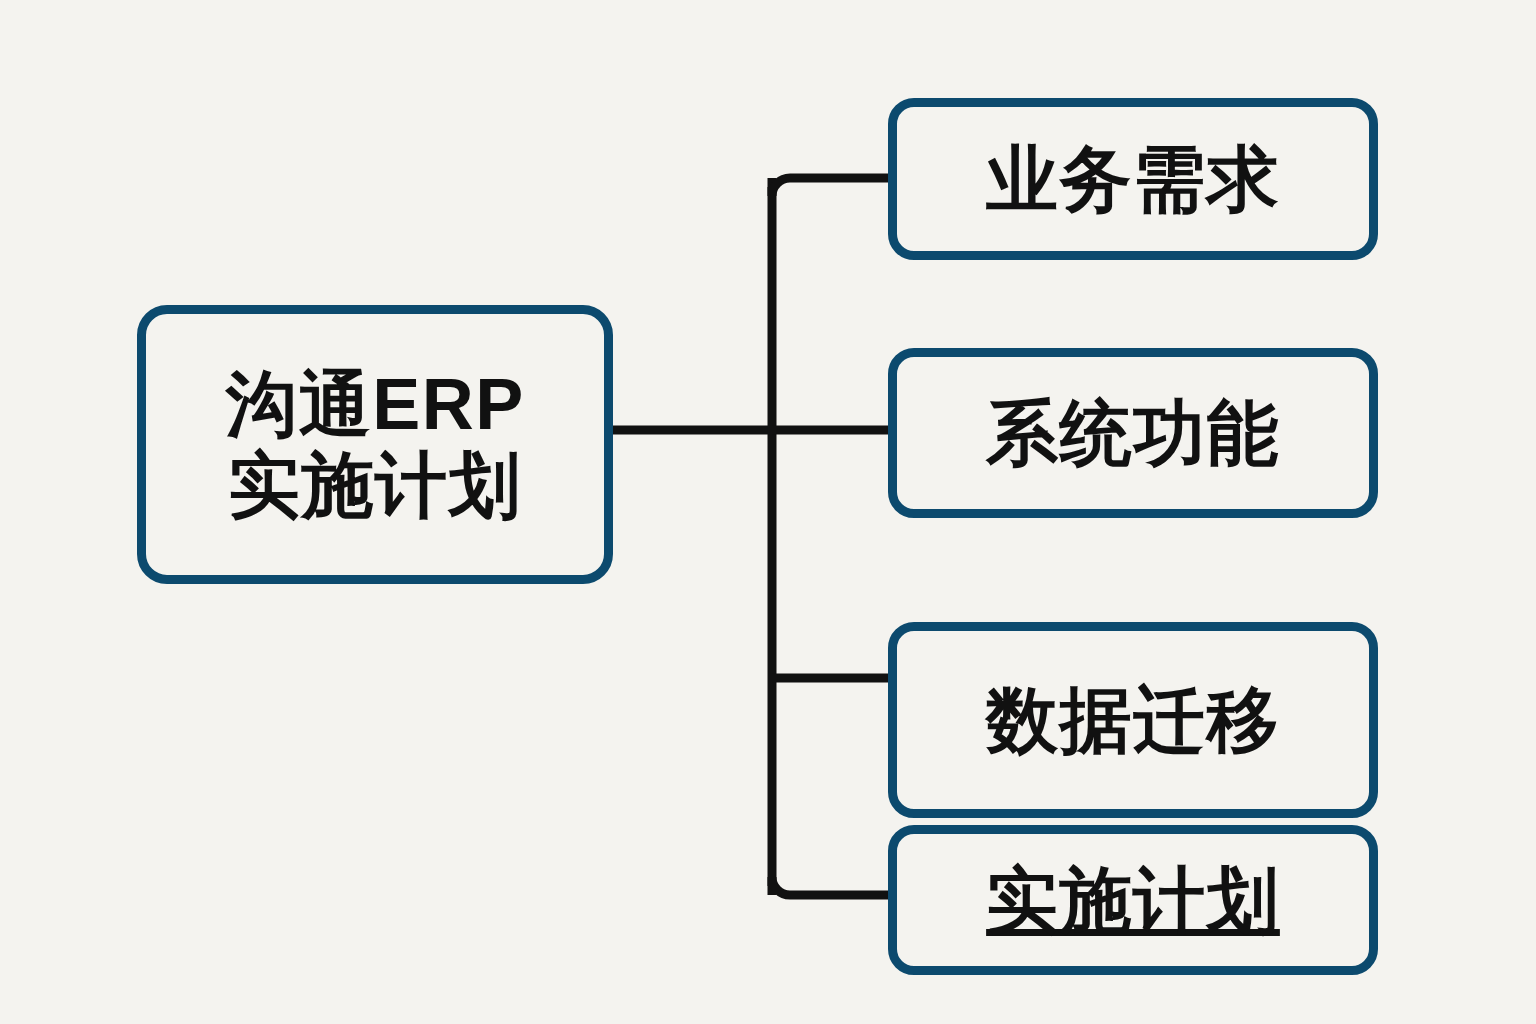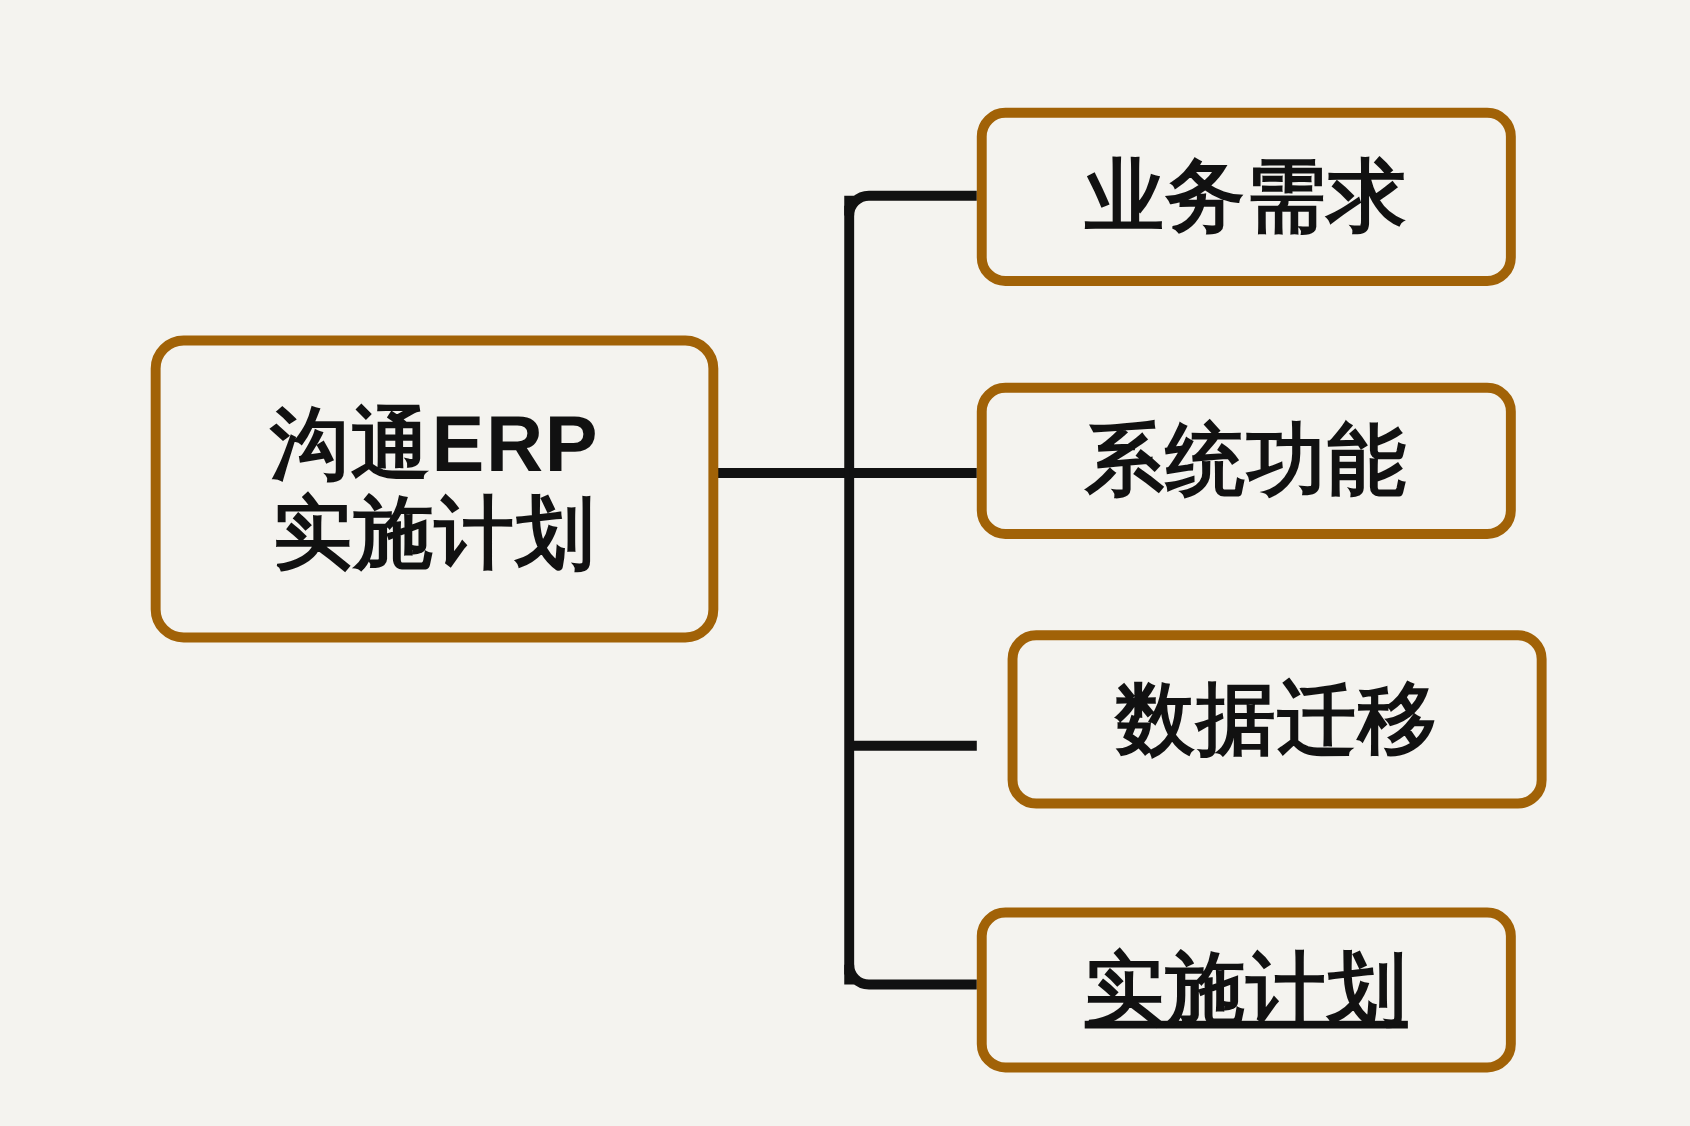--- a/index.html
+++ b/index.html
@@ -24,53 +24,53 @@
     left: 0;
     top: 0;
     width: 1536px;
     height: 1024px;
     pointer-events: none;
   }
   .node {
     position: absolute;
     box-sizing: border-box;
     background: #f4f3ef;
-    border: 9px solid #a16207;
+    border: 9px solid #0c4a6e;
     border-radius: 26px;
     display: flex;
     flex-direction: column;
     align-items: center;
     justify-content: center;
     color: #111111;
     font-weight: bold;
     letter-spacing: 0.02em;
   }
   .node-root {
     left: 137px;
     top: 305px;
-    width: 516px;
+    width: 476px;
     height: 279px;
     border-radius: 30px;
     font-size: 72px;
     line-height: 1.12;
   }
   .node-root .line {
     display: block;
     white-space: nowrap;
   }
   .node-child {
     left: 888px;
     width: 490px;
     font-size: 72px;
     line-height: 1;
     white-space: nowrap;
   }
   .node-c1 { top: 98px;  height: 162px; }
-  .node-c2 { top: 348px; height: 142px; }
-  .node-c3 { top: 573px; height: 162px; margin-left: 28px; }
+  .node-c2 { top: 348px; height: 170px; }
+  .node-c3 { top: 622px; height: 196px; }
   .node-c4 { top: 825px; height: 150px; text-decoration: underline; }
 </style>
 </head>
 <body>
 
 <div id="canvas">
 
   <svg id="connectors" viewBox="0 0 1536 1024" xmlns="http://www.w3.org/2000/svg">
     <g fill="none" stroke="#111111" stroke-width="9" stroke-linecap="butt">
 

